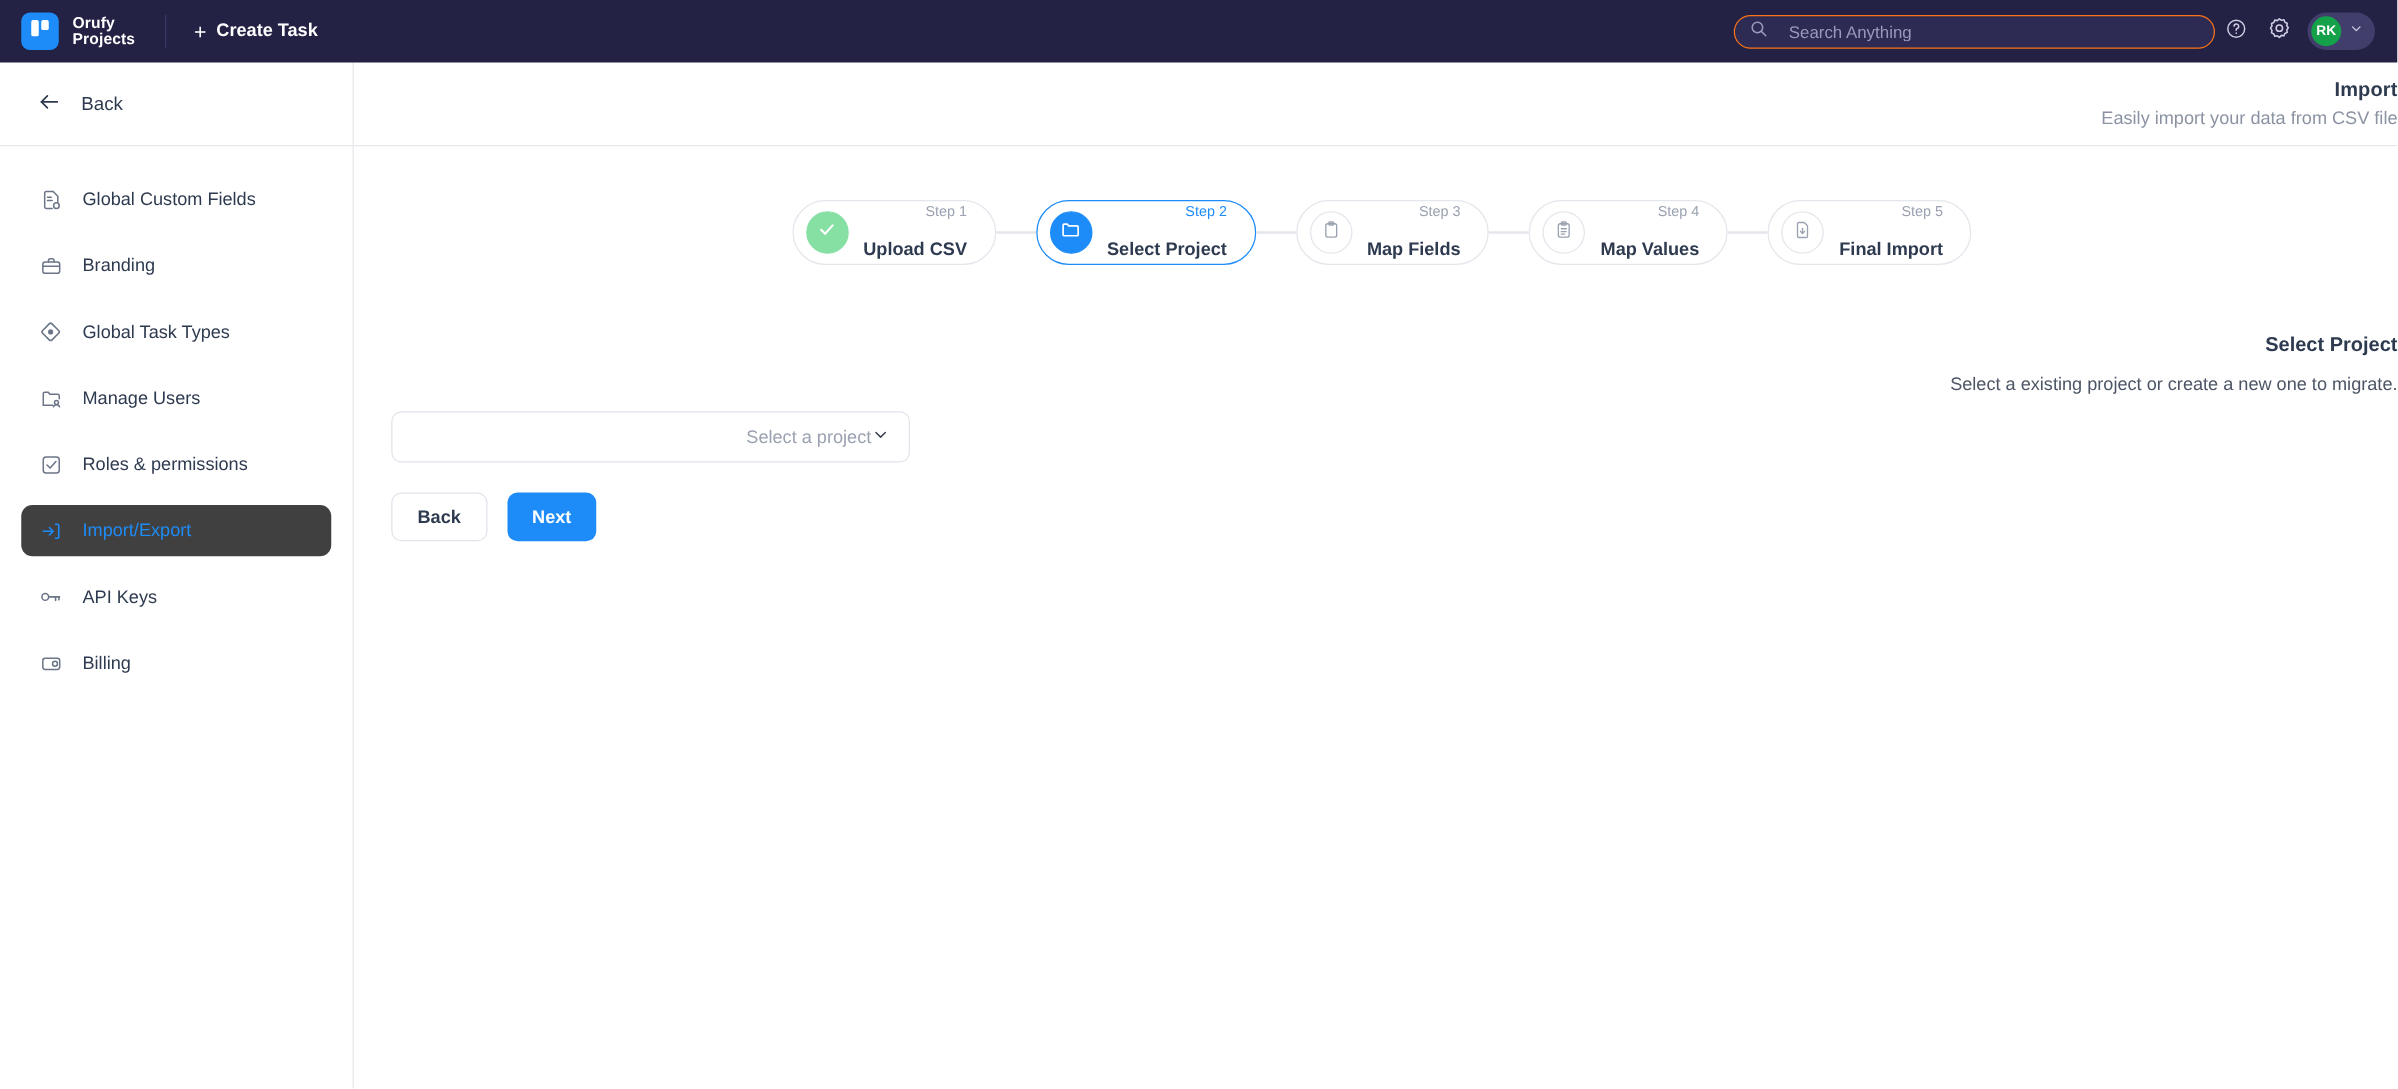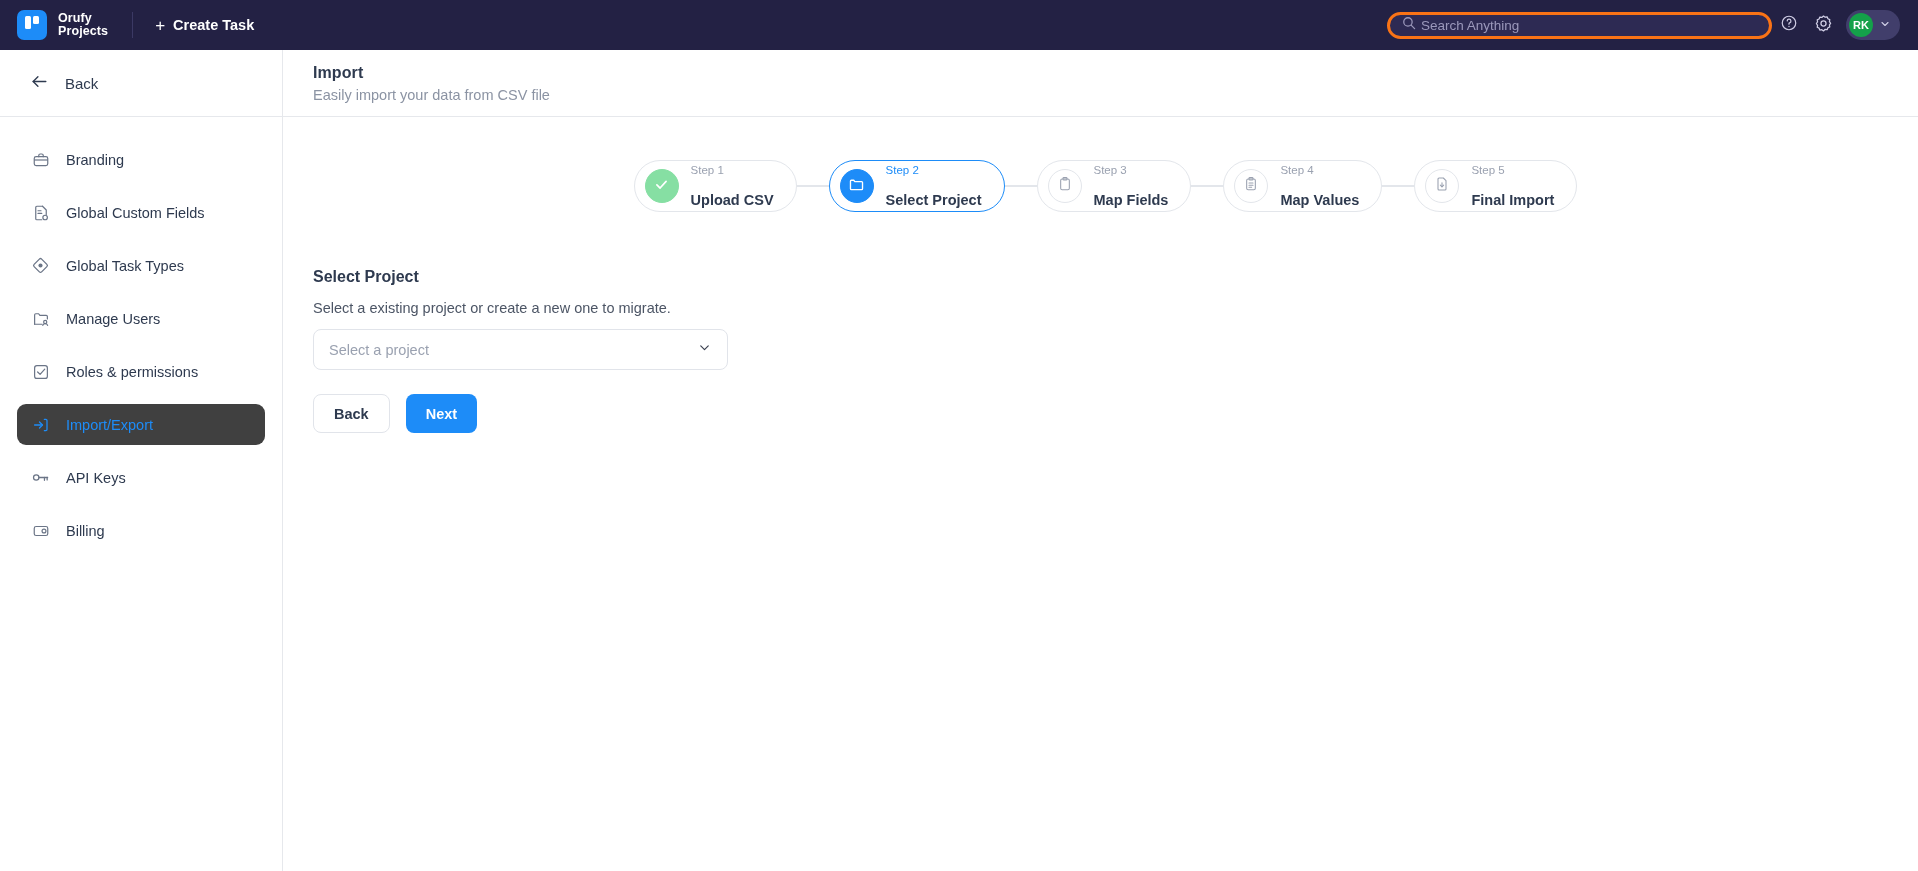--- a/index.html
+++ b/index.html
@@ -52,24 +52,24 @@
   }
   .plus-glyph { font-size: 17px; font-weight: normal; line-height: 1; }
 
   .topbar-right {
     margin-left: auto;
     display: flex; align-items: center; gap: 0;
   }
   .search-box {
     width: 385px; height: 27px;
     background: #2d2a53;
-    border: 3px solid #f97316;
+    border: 1px solid #f97316;
     border-radius: 14px;
     display: flex; align-items: center;
-    padding: 0 12px; gap: 5px;
+    padding: 0 12px; gap: 17px;
     cursor: text;
   }
   .search-box input {
     background: transparent; border: none; outline: none;
     color: #c6c4dd; font-size: 13.5px;
     font-family: "Liberation Sans", sans-serif;
     width: 100%;
   }
   .search-box input::placeholder { color: #9b98bb; }
   .icon-btn {
@@ -124,21 +124,21 @@
     border-radius: 9px;
     cursor: pointer;
     margin-bottom: 12px;
   }
   .nav-item .label { font-size: 14.5px; color: #2e3a4f; }
   .nav-item.active { background: #404040; }
   .nav-item.active .label { color: #1d8cf8; }
   .nav-ico { width: 19px; height: 19px; display: flex; align-items: center; justify-content: center; flex-shrink: 0; }
 
   
-  .main { flex: 1; min-width: 0; }
+  .main { flex: 1; min-width: 0; text-align: right; }
   .page-head {
     padding: 14px 0 13px 30px;
     border-bottom: 1px solid #e6e8ec;
   }
   .page-title { font-size: 16px; font-weight: bold; color: #2e3a4f; letter-spacing: .1px; }
   .page-sub { font-size: 14.5px; color: #8b93a3; margin-top: 5px; }
 
   .content { padding: 43px 0 0 0; }
 
   
@@ -277,39 +277,39 @@
         </svg>
       </span>
       <span class="label">Back</span>
     </div>
 
     <div class="nav">
 
       <div class="nav-item">
         <span class="nav-ico">
           <svg width="18" height="18" viewBox="0 0 24 24" fill="none" stroke="#6b7587" stroke-width="1.6">
-            <rect x="3" y="7.5" width="18" height="12" rx="2.5"></rect>
-            <path d="M9 7.5V6a2 2 0 0 1 2-2h2a2 2 0 0 1 2 2v1.5" stroke-linecap="round"></path>
-            <line x1="3" y1="12" x2="21" y2="12"></line>
-          </svg>
-        </span>
-        <span class="label">Branding</span>
-      </div>
-
-      <div class="nav-item">
-        <span class="nav-ico">
-          <svg width="18" height="18" viewBox="0 0 24 24" fill="none" stroke="#6b7587" stroke-width="1.6">
             <path d="M14 3H6.5A1.5 1.5 0 0 0 5 4.5v15A1.5 1.5 0 0 0 6.5 21H13" stroke-linecap="round"></path>
             <path d="M14 3l5 5v6" stroke-linecap="round" stroke-linejoin="round"></path>
             <line x1="8" y1="9" x2="12" y2="9" stroke-linecap="round"></line>
             <line x1="8" y1="12.5" x2="13" y2="12.5" stroke-linecap="round"></line>
             <circle cx="17.5" cy="18" r="3"></circle>
           </svg>
         </span>
         <span class="label">Global Custom Fields</span>
+      </div>
+
+      <div class="nav-item">
+        <span class="nav-ico">
+          <svg width="18" height="18" viewBox="0 0 24 24" fill="none" stroke="#6b7587" stroke-width="1.6">
+            <rect x="3" y="7.5" width="18" height="12" rx="2.5"></rect>
+            <path d="M9 7.5V6a2 2 0 0 1 2-2h2a2 2 0 0 1 2 2v1.5" stroke-linecap="round"></path>
+            <line x1="3" y1="12" x2="21" y2="12"></line>
+          </svg>
+        </span>
+        <span class="label">Branding</span>
       </div>
 
       <div class="nav-item">
         <span class="nav-ico">
           <svg width="19" height="19" viewBox="0 0 24 24" fill="none" stroke="#6b7587" stroke-width="1.6">
             <rect x="12" y="2.5" width="13.4" height="13.4" rx="2" transform="rotate(45 12 2.5)"></rect>
             <circle cx="12" cy="12" r="2.6" fill="#6b7587" stroke="none"></circle>
           </svg>
         </span>
         <span class="label">Global Task Types</span>

